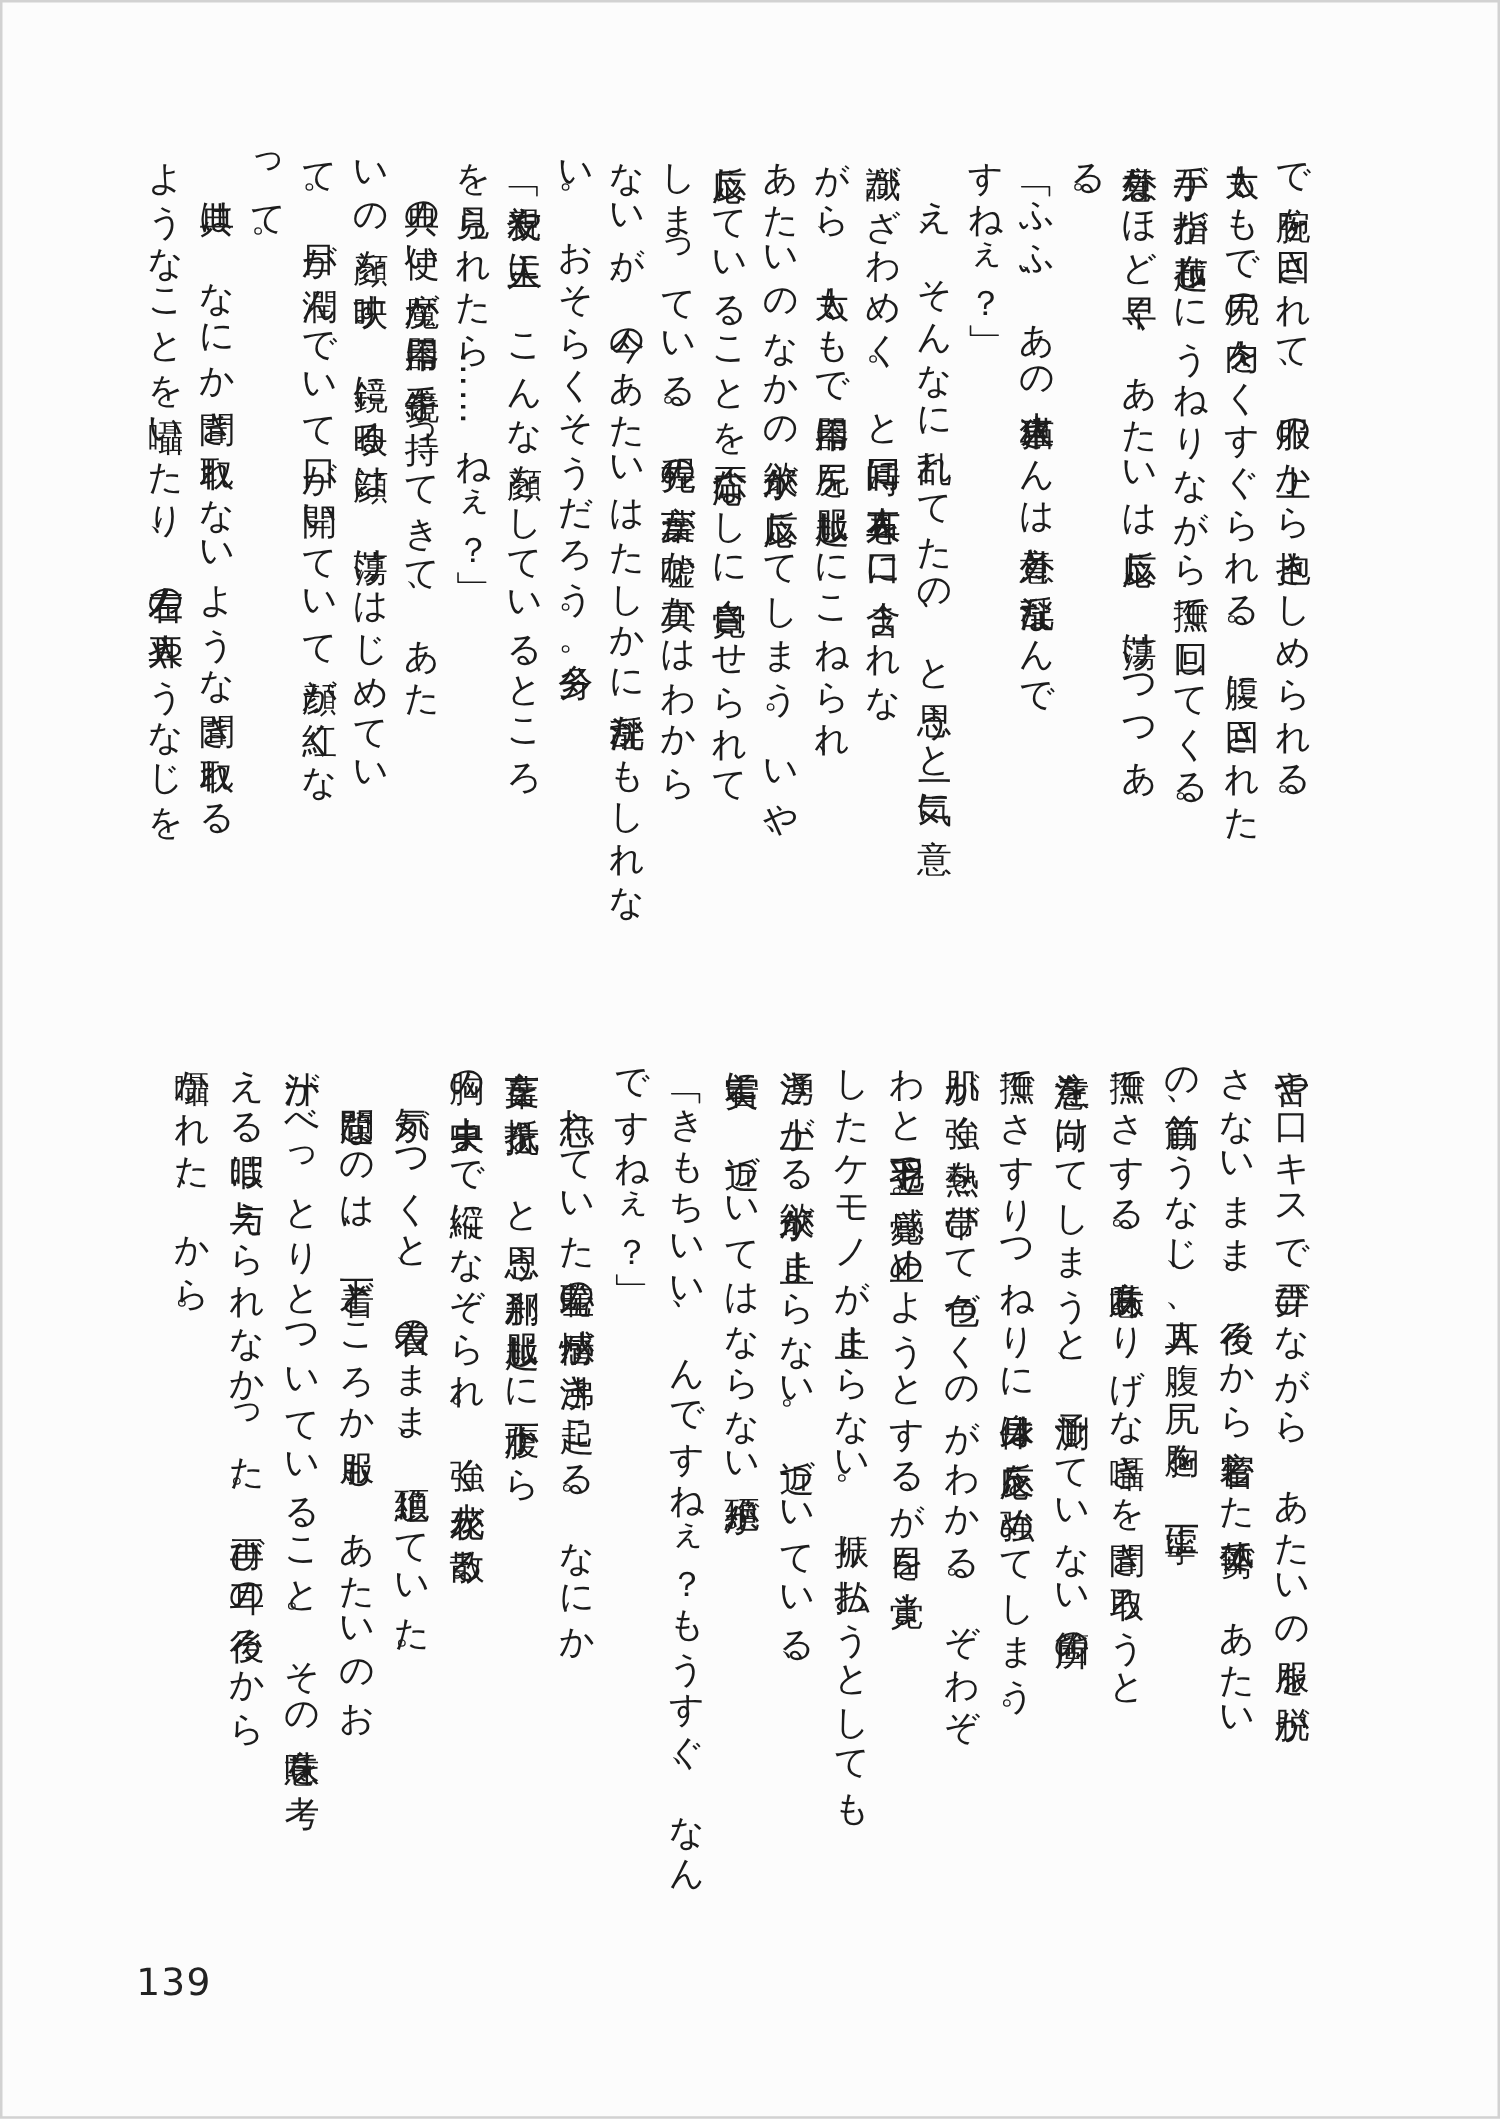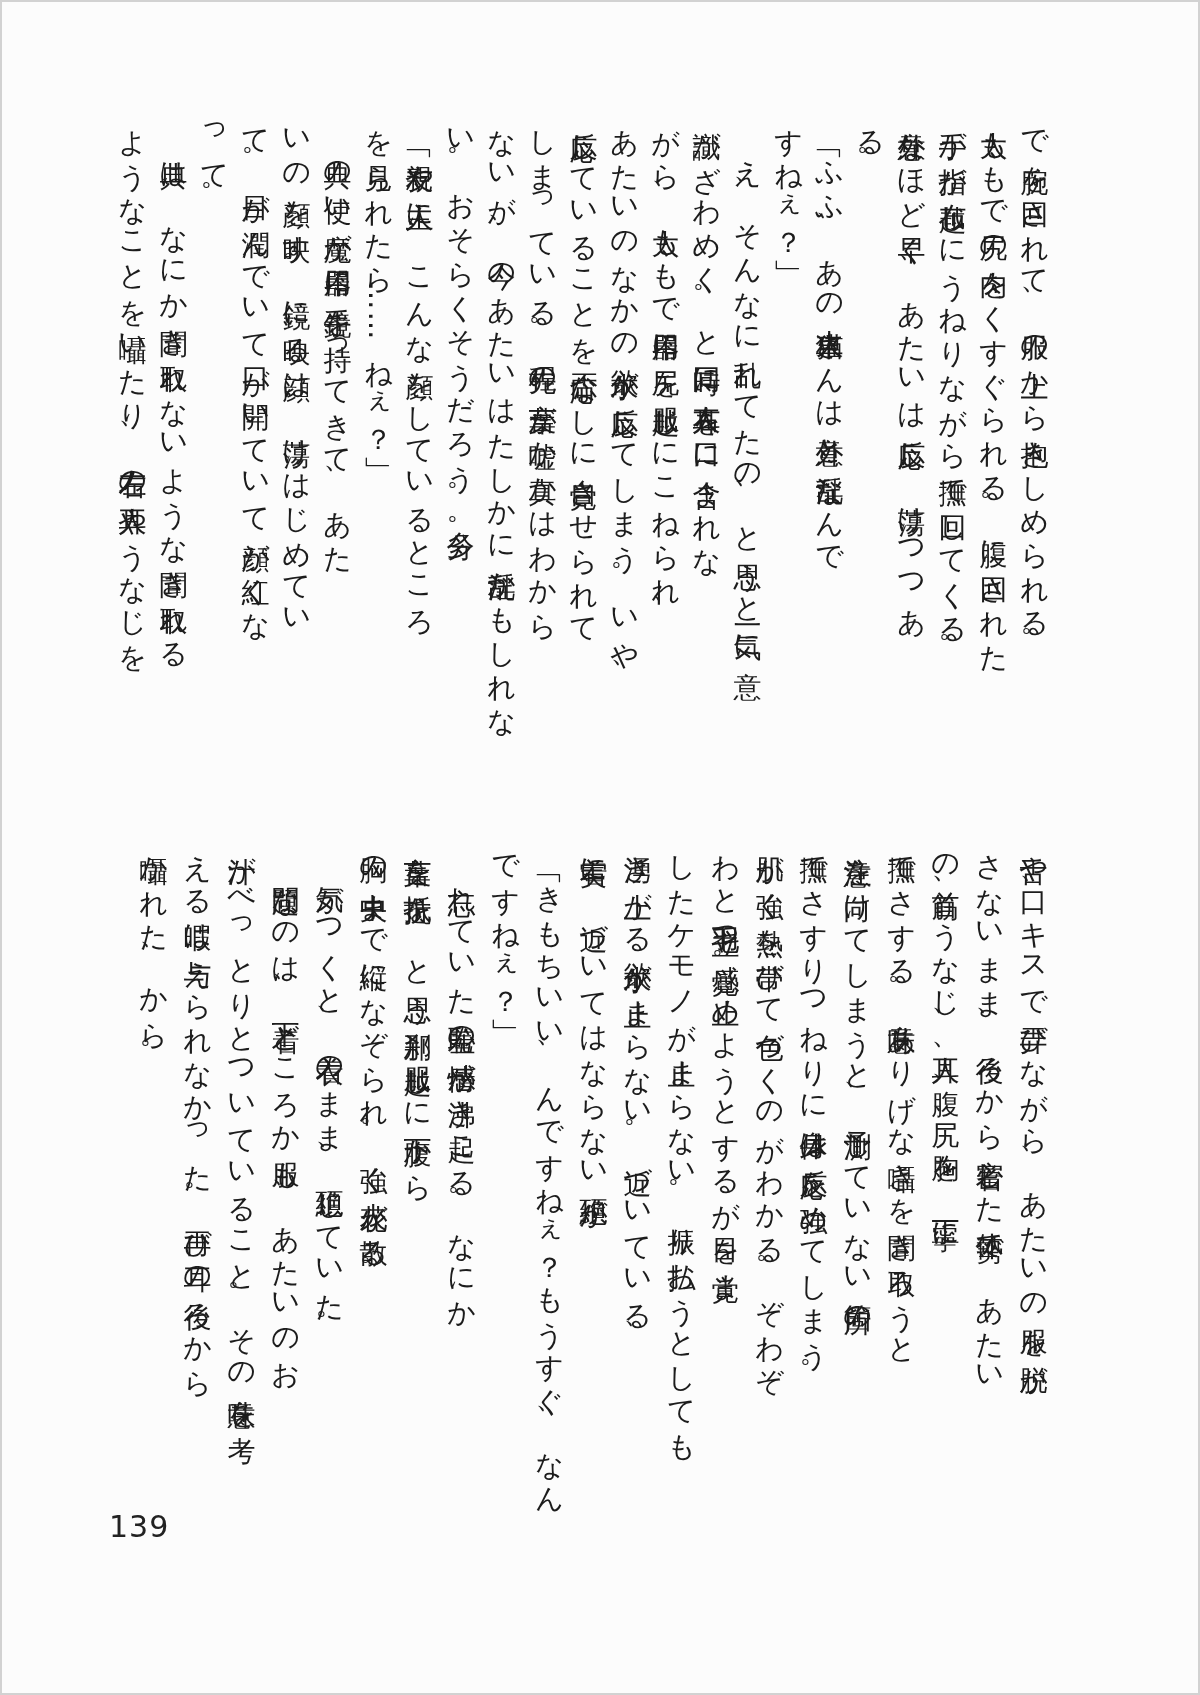--- a/index.html
+++ b/index.html
@@ -39,21 +39,21 @@
     line-height: 41px;
   }
   .vtext.bottom {
     top: 833px;
     right: 143px;
     line-height: 44px;
   }
   .pagenum {
     position: absolute;
     left: 107px;
-    top: 1507px;
+    top: 1567px;
     font-size: 30px;
     color: #222222;
     letter-spacing: 1px;
     text-align: right;
   }
 </style>
 </head>
 <body>
 
 <div class="page" style="background: rgb(252, 252, 252); border-color: rgb(210, 210, 210);">

